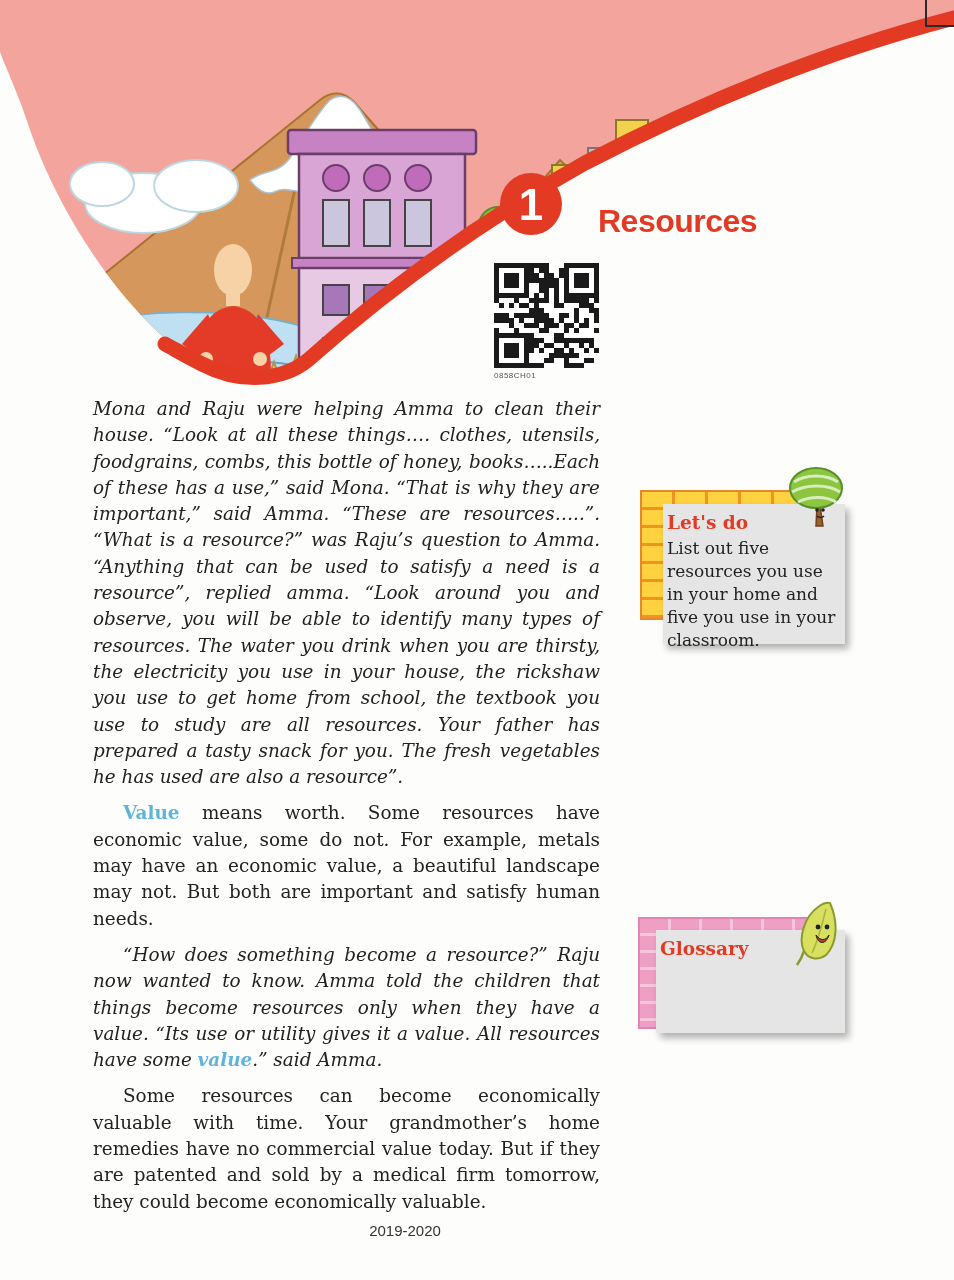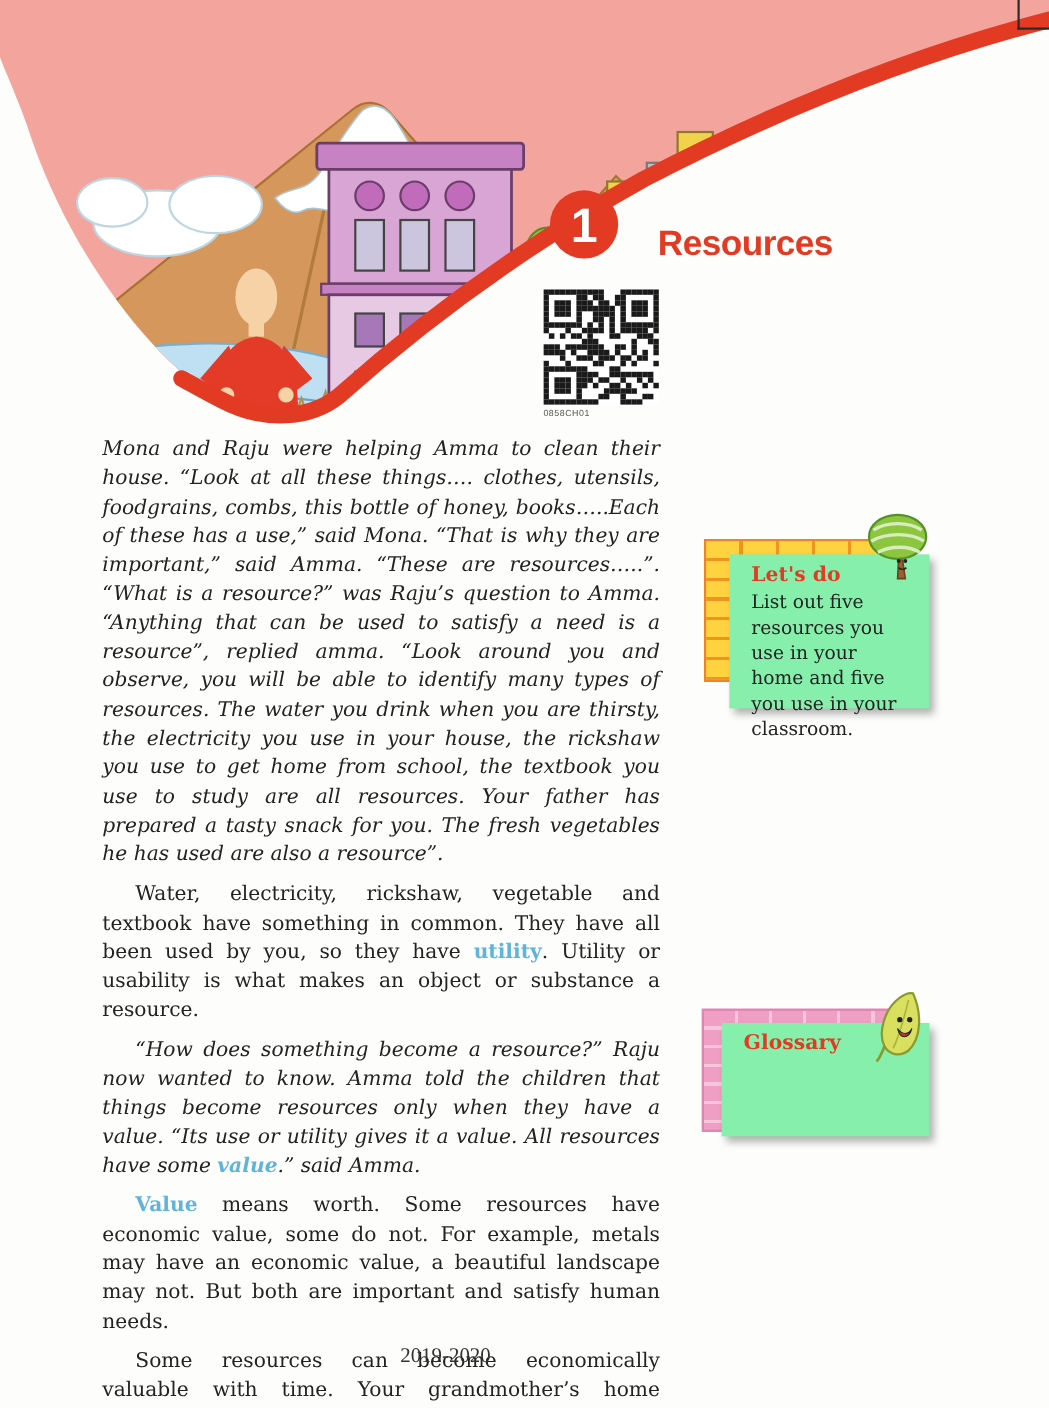--- a/index.html
+++ b/index.html
@@ -30,32 +30,32 @@
   .brick-orange{left:640px;top:490px;width:186px;height:130px;
     background-color:#FFD23F;border:2px solid #E8862B;
     background-image:
       repeating-linear-gradient(to bottom, transparent 0 15px, #F0941F 15px 18px),
       repeating-linear-gradient(to right, transparent 0 30px, #F0941F 30px 33px);}
   .brick-pink{left:638px;top:917px;width:192px;height:112px;
     background-color:#EF9EC4;border:2px solid #E283B4;
     background-image:
       repeating-linear-gradient(to bottom, transparent 0 14px, #F7C6DD 14px 17px),
       repeating-linear-gradient(to right, transparent 0 28px, #F7C6DD 28px 31px);}
-  .side-card{position:absolute;box-sizing:border-box;background:#86efac;
-    box-shadow:4px 5px 7px rgba(0,0,0,0.30);padding:7px 20px;
+  .side-card{position:absolute;box-sizing:border-box;background:#e5e5e5;
+    box-shadow:4px 5px 7px rgba(0,0,0,0.30);padding:7px 4px;
     font-size:17px;line-height:23px;color:#222;z-index:3;}
   .card-letsdo{left:663px;top:504px;width:182px;height:140px;}
   .card-glossary{left:656px;top:930px;width:189px;height:103px;}
   .card-heading{font-weight:bold;color:#E33B23;font-size:18.5px;margin-bottom:3px;}
   .char{position:absolute;z-index:4;}
   .tree-char{left:786px;top:466px;}
   .leaf-char{left:792px;top:901px;}
   
   .footer{position:absolute;left:0;top:1222px;width:810px;text-align:center;
-    font-family:Liberation Serif, serif;font-size:19px;color:#333;}
+    font-family:Liberation Sans, sans-serif;font-size:15px;color:#333;}
 </style>
 </head>
 <body>
 
 <svg class="header-art" viewBox="0 0 954 395" xmlns="http://www.w3.org/2000/svg">
   <defs>
     <clipPath id="swoosh">
       <path d="M0,0 H954 V20 C830,52 710,100 585,165 C465,232 372,305 308,362 C280,384 238,386 202,366 C138,328 66,232 30,130 C20,98 6,68 0,52 Z"></path>
     </clipPath>
   </defs>
@@ -393,25 +393,24 @@
       <rect x="75" y="100" width="5" height="5" fill="#1a1a1a"></rect>
       <rect x="80" y="100" width="5" height="5" fill="#1a1a1a"></rect>
       <rect x="85" y="100" width="5" height="5" fill="#1a1a1a"></rect>
     </svg>
   <div class="qr-caption">0858CH01</div>
 </div>
 
 <div class="text-col">
   <p class="par-italic"><span>Mona and Raju were helping Amma to clean their house. “Look at all these things…. clothes, utensils, foodgrains, combs, this bottle of honey, books…..Each of these has a use,” said Mona. “That is why they are important,” said Amma. “These are resources…..”. “What is a resource?” was Raju’s question to Amma. “Anything that can be used to satisfy a need is a resource”, replied amma. “Look around you and observe, you will be able to identify many types of resources. The water you drink when you are thirsty, the electricity you use in your house, the rickshaw you use to get home from school, the textbook you use to study are all resources. Your father has prepared a tasty snack for you. The fresh vegetables he has used are also a resource”.</span></p>
 
-  <p class="par-indent"><span>Water, electricity, rickshaw, vegetable and textbook have something in common. They have all been used by you, so they have </span><span class="kw">utility</span><span>. Utility or usability is what makes an object or substance a resource.</span></p>
+
+  <p class="par-indent"><span class="kw">Value</span><span> means worth. Some resources have economic value, some do not. For example, metals may have an economic value, a beautiful landscape may not. But both are important and satisfy human needs.</span></p>
 
   <p class="par-indent par-italic"><span>“How does something become a resource?” Raju now wanted to know. Amma told the children that things become resources only when they have a value. “Its use or utility gives it a value. All resources have some </span><span class="kw">value</span><span>.” said Amma.</span></p>
-
-  <p class="par-indent"><span class="kw">Value</span><span> means worth. Some resources have economic value, some do not. For example, metals may have an economic value, a beautiful landscape may not. But both are important and satisfy human needs.</span></p>
 
   <p class="par-indent"><span>Some resources can become economically valuable with time. Your grandmother’s home remedies have no commercial value today. But if they are patented and sold by a medical firm tomorrow, they could become economically valuable.</span></p>
 </div>
 
 <div class="brick-frame brick-orange"></div>
 <div class="side-card card-letsdo">
   <div class="card-heading">Let's do</div>
   <div>List out five resources you use in your home and five you use in your classroom.</div>
 </div>
 <svg class="char tree-char" width="60" height="64" viewBox="0 0 60 64">

